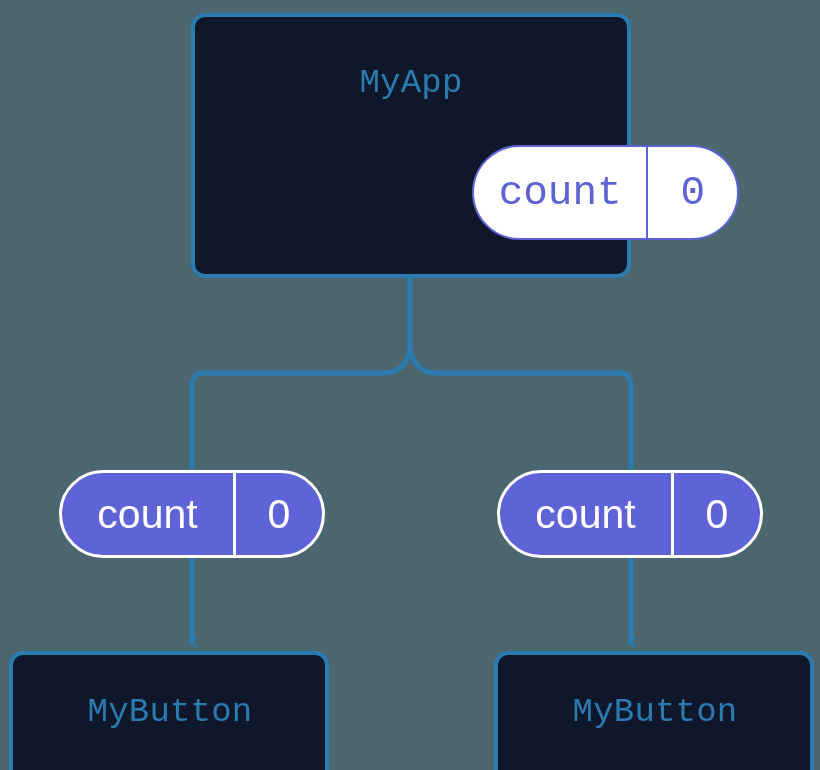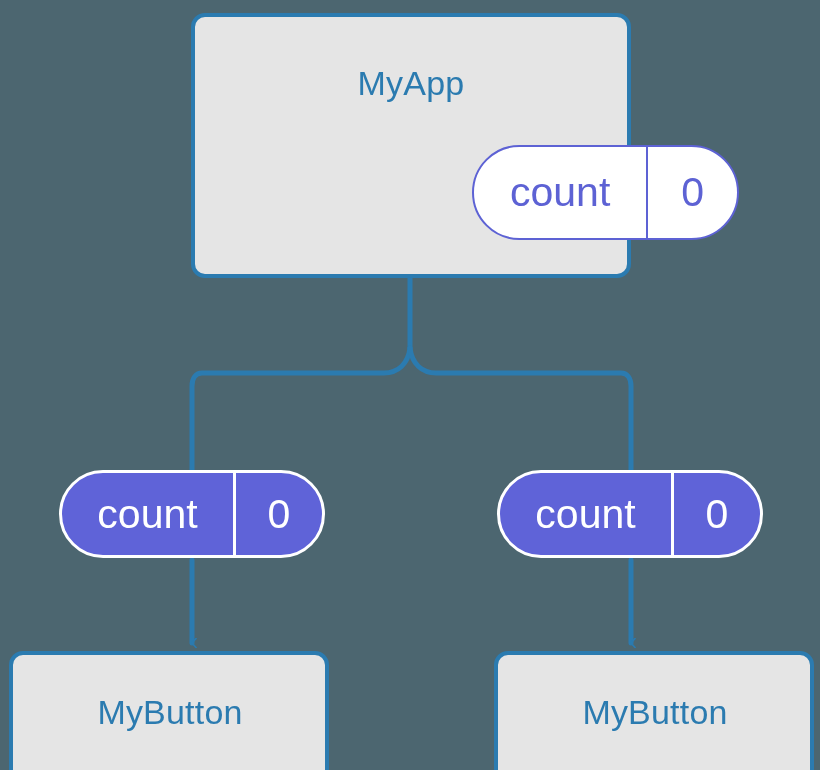--- a/index.html
+++ b/index.html
@@ -23,24 +23,25 @@
     left: 0;
     top: 0;
     width: 820px;
     height: 770px;
     overflow: visible;
   }
 
   
   .component-box {
     position: absolute;
-    background: #e5e5e5;
+    background: #0f172a;
     border: 4px solid #2b7bb0;
     border-radius: 14px;
     box-sizing: border-box;
+    font-family: Liberation Mono, monospace;
   }
   .component-title {
     color: #2b7bb0;
     font-size: 34px;
     font-weight: 400;
     letter-spacing: 0.2px;
     text-align: center;
     white-space: nowrap;
   }
 

